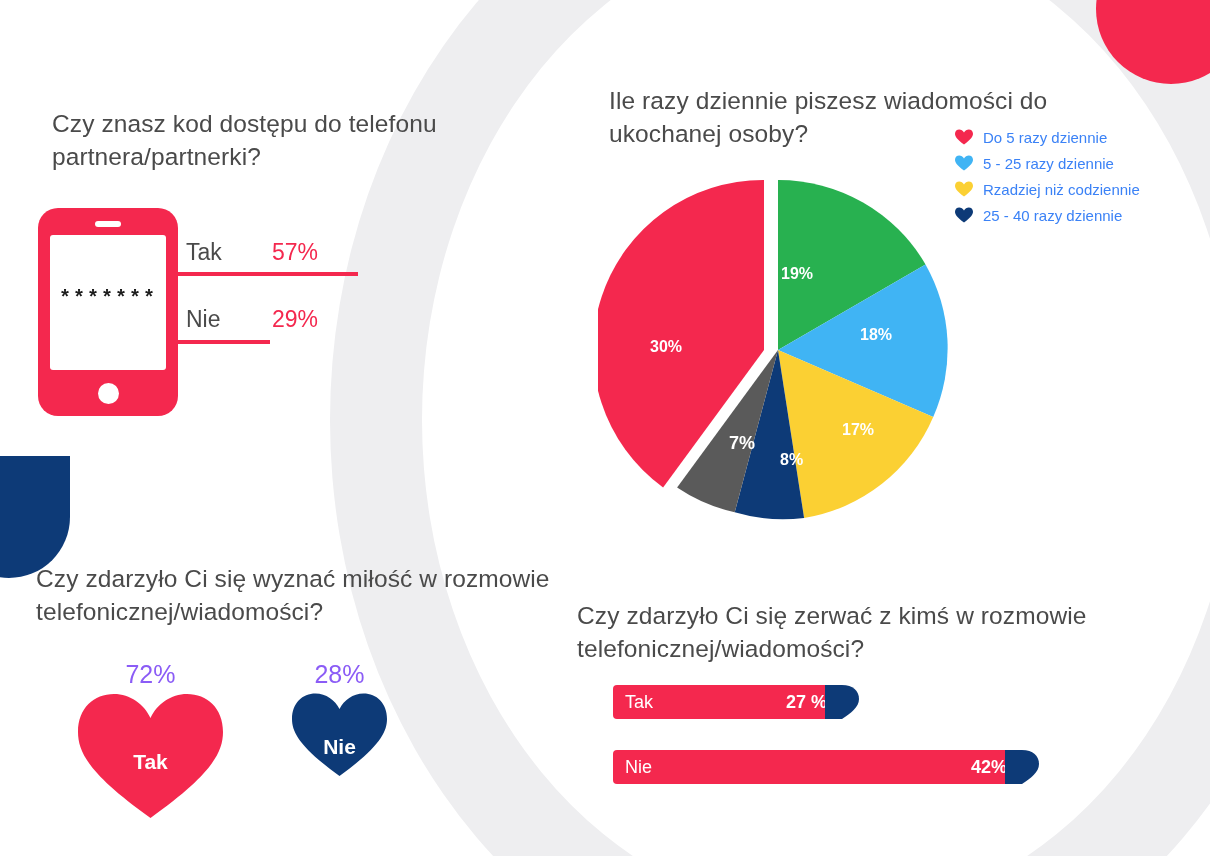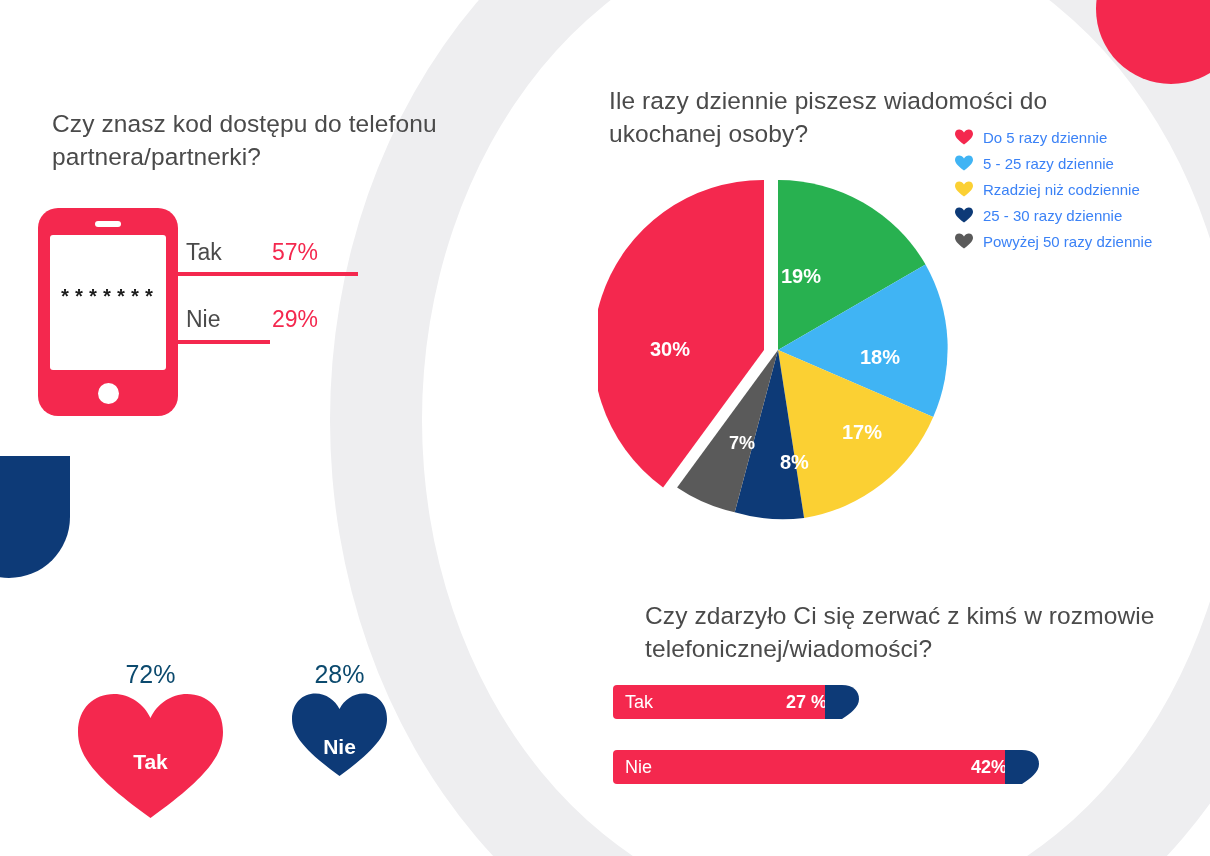--- a/index.html
+++ b/index.html
@@ -156,21 +156,21 @@
   .pie {
     position: absolute;
     left: 0;
     top: 0;
     width: 360px;
     height: 360px;
   }
   .pie-pct {
     position: absolute;
     color: #ffffff;
-    font-size: 20px;
+    font-size: 16px;
     font-weight: 600;
     pointer-events: none;
   }
   .pie-pct.grey-txt { color: #ffffff; }
 
   .legend {
     position: absolute;
     left: 955px;
     top: 128px;
     width: 250px;
@@ -195,21 +195,21 @@
     white-space: nowrap;
   }
 
   
   #q3-title { left: 36px; top: 563px; width: 540px; }
 
   .heart-block { position: absolute; }
   .heart-pct {
     position: absolute;
     font-size: 25px;
-    color: #0c4a6e;
+    color: #8b5cf6;
     text-align: center;
     width: 100%;
   }
   .heart-shape {
     position: absolute;
     top: 32px;
     left: 0;
   }
   .heart-word {
     position: absolute;
@@ -218,21 +218,21 @@
     color: #ffffff;
     font-weight: 700;
     font-size: 21px;
   }
   #q3-yes { left: 78px; top: 660px; width: 145px; height: 160px; }
   #q3-yes .heart-word { top: 90px; }
   #q3-no  { left: 292px; top: 660px; width: 95px; height: 120px; }
   #q3-no .heart-word { top: 75px; }
 
   
-  #q4-title { left: 645px; top: 600px; width: 560px; }
+  #q4-title { left: 577px; top: 600px; width: 560px; }
 
   .hbar {
     position: absolute;
     height: 34px;
   }
   .hbar-fill {
     position: absolute;
     left: 0; top: 0;
     height: 34px;
     background: #f4284e;
@@ -311,21 +311,21 @@
 
       <path d="M180 180 L335.2 246.9 A170 170 0 0 1 206.1 348.0 Z" fill="#fbd033"></path>
 
       <path d="M180 180 L206.1 348.0 A170 170 0 0 1 136.7 342.3 Z" fill="#0d3a77"></path>
 
       <path d="M180 180 L136.7 342.3 A170 170 0 0 1 79.1 317.5 Z" fill="#5a5a5a"></path>
     </svg>
 
     <div class="pie-pct" style="left:52px; top:168px;text-align:center;">30%</div>
     <div class="pie-pct" style="left:183px; top:95px;">19%</div>
-    <div class="pie-pct" style="left:262px; top:176px;">18%</div>
+    <div class="pie-pct" style="left:262px; top:156px;">18%</div>
     <div class="pie-pct" style="left:244px; top:251px;">17%</div>
     <div class="pie-pct" style="left:182px; top:281px;">8%</div>
     <div class="pie-pct grey-txt" style="left:131px; top:263px; font-size:18px;">7%</div>
   </div>
 
   <div class="legend layer">
     <div class="legend-item">
       <span class="legend-heart">
         <svg width="18" height="16" viewBox="0 0 18 16">
             <path d="M9 15.5 C2 10.5 0 7.5 0 4.8 C0 2 2 0.5 4.2 0.5 C6 0.5 8 1.6 9 3.4 C10 1.6 12 0.5 13.8 0.5 C16 0.5 18 2 18 4.8 C18 7.5 16 10.5 9 15.5 Z" fill="#f4284e"></path>
@@ -348,32 +348,25 @@
           </svg>
       </span>
       <span class="legend-label">Rzadziej niż codziennie</span>
     </div>
     <div class="legend-item">
       <span class="legend-heart">
         <svg width="18" height="16" viewBox="0 0 18 16">
             <path d="M9 15.5 C2 10.5 0 7.5 0 4.8 C0 2 2 0.5 4.2 0.5 C6 0.5 8 1.6 9 3.4 C10 1.6 12 0.5 13.8 0.5 C16 0.5 18 2 18 4.8 C18 7.5 16 10.5 9 15.5 Z" fill="#0d3a77"></path>
           </svg>
       </span>
-      <span class="legend-label">25 - 30 razy dziennie</span>
-    </div>
-    <div class="legend-item">
-      <span class="legend-heart">
-        <svg width="18" height="16" viewBox="0 0 18 16">
-            <path d="M9 15.5 C2 10.5 0 7.5 0 4.8 C0 2 2 0.5 4.2 0.5 C6 0.5 8 1.6 9 3.4 C10 1.6 12 0.5 13.8 0.5 C16 0.5 18 2 18 4.8 C18 7.5 16 10.5 9 15.5 Z" fill="#5a5a5a"></path>
-          </svg>
-      </span>
-      <span class="legend-label">Powyżej 50 razy dziennie</span>
-    </div>
-  </div>
-
+      <span class="legend-label">25 - 40 razy dziennie</span>
+    </div>
+  </div>
+
+  <div class="q-title layer" id="q3-title">Czy zdarzyło Ci się wyznać miłość w rozmowie telefonicznej/wiadomości?</div>
 
   <div class="heart-block layer" id="q3-yes">
     <div class="heart-pct">72%</div>
     <div class="heart-shape">
       <svg width="145" height="128" viewBox="0 0 145 128">
           <path d="M72.5 126 C14 84 0 62 0 40 C0 16 16 2 36 2 C52 2 66 12 72.5 26 C79 12 93 2 109 2 C129 2 145 16 145 40 C145 62 131 84 72.5 126 Z" fill="#f4284e"></path>
         </svg>
     </div>
     <div class="heart-word">Tak</div>
   </div>

